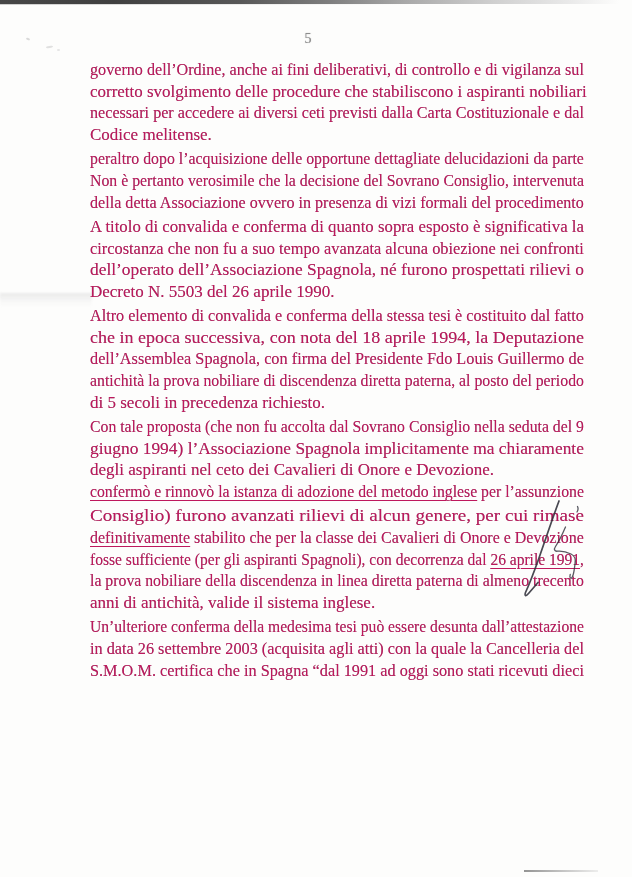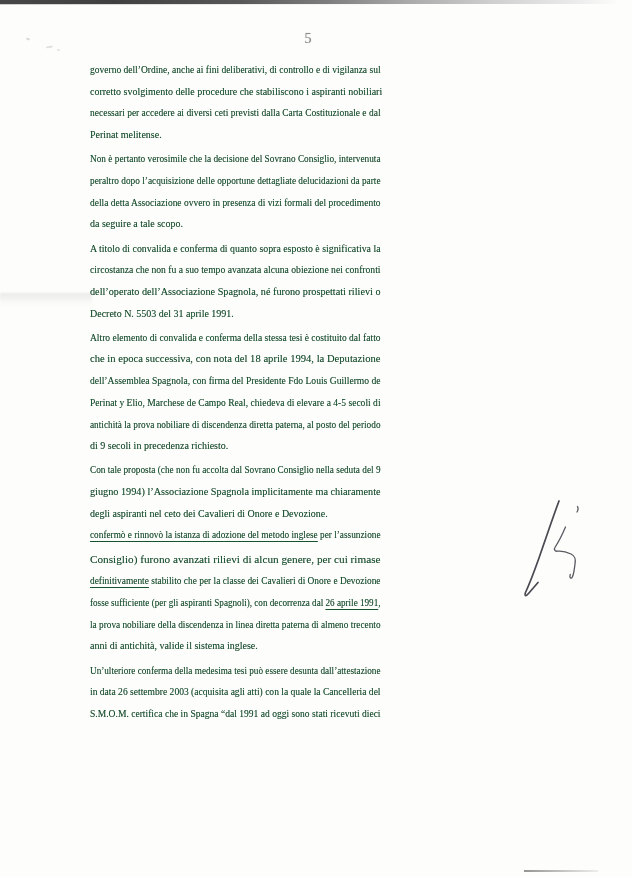--- a/index.html
+++ b/index.html
@@ -64,23 +64,23 @@
     width: 20px;
     text-align: center;
     font-size: 14px;
     color: #8d8d8d;
     text-shadow: 0 0 1px rgba(150,150,150,.8);
   }
   .text-block {
     position: absolute;
     left: 90px; top: 59px;
     width: 424px;
-    font-size: 10px;
+    font-size: 17px;
     line-height: 21.7px;
-    color: #14532d;
+    color: #be185d;
     text-shadow: 0 0 0.5px rgba(75,75,75,.55);
   }
   .paragraph { margin: 0 0 2.5px 0; }
   .line {
     height: 21.7px;
     white-space: pre;
     overflow: visible;
   }
   .line-inner {
     display: inline-block;
@@ -120,41 +120,39 @@
   <div class="smudge-left"></div>
   <div class="edge-bottom"></div>
 
   <div class="page-number">5</div>
 
   <div class="text-block">
       <div class="paragraph">
         <div class="line"><span class="line-inner" style="transform: scaleX(0.950273);"><span>governo dell’Ordine, anche ai fini deliberativi, di controllo e di vigilanza sul</span></span></div>
         <div class="line"><span class="line-inner" style="transform: scaleX(0.998271);"><span>corretto svolgimento delle procedure che stabiliscono i aspiranti nobiliari</span></span></div>
         <div class="line"><span class="line-inner" style="transform: scaleX(0.948679);"><span>necessari per accedere ai diversi ceti previsti dalla Carta Costituzionale e dal</span></span></div>
-        <div class="line last"><span class="line-inner"><span>Perinat melitense.</span></span></div>
+        <div class="line last"><span class="line-inner"><span>Codice melitense.</span></span></div>
       </div>
       <div class="paragraph">
+        <div class="line"><span class="line-inner" style="transform: scaleX(0.930877);"><span>peraltro dopo l’acquisizione delle opportune dettagliate delucidazioni da parte</span></span></div>
         <div class="line"><span class="line-inner" style="transform: scaleX(0.929952);"><span>Non è pertanto verosimile che la decisione del Sovrano Consiglio, intervenuta</span></span></div>
-        <div class="line"><span class="line-inner" style="transform: scaleX(0.930877);"><span>peraltro dopo l’acquisizione delle opportune dettagliate delucidazioni da parte</span></span></div>
         <div class="line"><span class="line-inner" style="transform: scaleX(0.947718);"><span>della detta Associazione ovvero in presenza di vizi formali del procedimento</span></span></div>
-        <div class="line last"><span class="line-inner"><span>da seguire a tale scopo.</span></span></div>
       </div>
       <div class="paragraph">
         <div class="line"><span class="line-inner" style="transform: scaleX(0.986979);"><span>A titolo di convalida e conferma di quanto sopra esposto è significativa la</span></span></div>
         <div class="line"><span class="line-inner" style="transform: scaleX(0.962611);"><span>circostanza che non fu a suo tempo avanzata alcuna obiezione nei confronti</span></span></div>
         <div class="line"><span class="line-inner" style="transform: scaleX(1.02169);"><span>dell’operato dell’Associazione Spagnola, né furono prospettati rilievi o</span></span></div>
-        <div class="line last"><span class="line-inner"><span>Decreto N. 5503 del 31 aprile 1991.</span></span></div>
+        <div class="line last"><span class="line-inner"><span>Decreto N. 5503 del 26 aprile 1990.</span></span></div>
       </div>
       <div class="paragraph">
         <div class="line"><span class="line-inner" style="transform: scaleX(0.951139);"><span>Altro elemento di convalida e conferma della stessa tesi è costituito dal fatto</span></span></div>
         <div class="line"><span class="line-inner" style="transform: scaleX(1.06008);"><span>che in epoca successiva, con nota del 18 aprile 1994, la Deputazione</span></span></div>
         <div class="line"><span class="line-inner" style="transform: scaleX(0.957989);"><span>dell’Assemblea Spagnola, con firma del Presidente Fdo Louis Guillermo de</span></span></div>
-        <div class="line"><span class="line-inner" style="transform: scaleX(0.955527);"><span>Perinat y Elio, Marchese de Campo Real, chiedeva di elevare a 4-5 secoli di</span></span></div>
         <div class="line"><span class="line-inner" style="transform: scaleX(0.927568);"><span>antichità la prova nobiliare di discendenza diretta paterna, al posto del periodo</span></span></div>
-        <div class="line last"><span class="line-inner"><span>di 9 secoli in precedenza richiesto.</span></span></div>
+        <div class="line last"><span class="line-inner"><span>di 5 secoli in precedenza richiesto.</span></span></div>
       </div>
       <div class="paragraph">
         <div class="line"><span class="line-inner" style="transform: scaleX(0.926649);"><span>Con tale proposta (che non fu accolta dal Sovrano Consiglio nella seduta del 9</span></span></div>
         <div class="line"><span class="line-inner" style="transform: scaleX(1.02369);"><span>giugno 1994) l’Associazione Spagnola implicitamente ma chiaramente</span></span></div>
         <div class="line last"><span class="line-inner"><span>degli aspiranti nel ceto dei Cavalieri di Onore e Devozione.</span></span></div>
         <div class="line"><span class="line-inner" style="transform: scaleX(0.926681);"><span class="u">confermò e rinnovò la istanza di adozione del metodo inglese</span><span> per l’assunzione</span></span></div>
       </div>
       <div class="paragraph">
         <div class="line"><span class="line-inner" style="transform: scaleX(1.12262);"><span>Consiglio) furono avanzati rilievi di alcun genere, per cui rimase</span></span></div>
         <div class="line"><span class="line-inner" style="transform: scaleX(0.938377);"><span class="u">definitivamente</span><span> stabilito che per la classe dei Cavalieri di Onore e Devozione</span></span></div>

